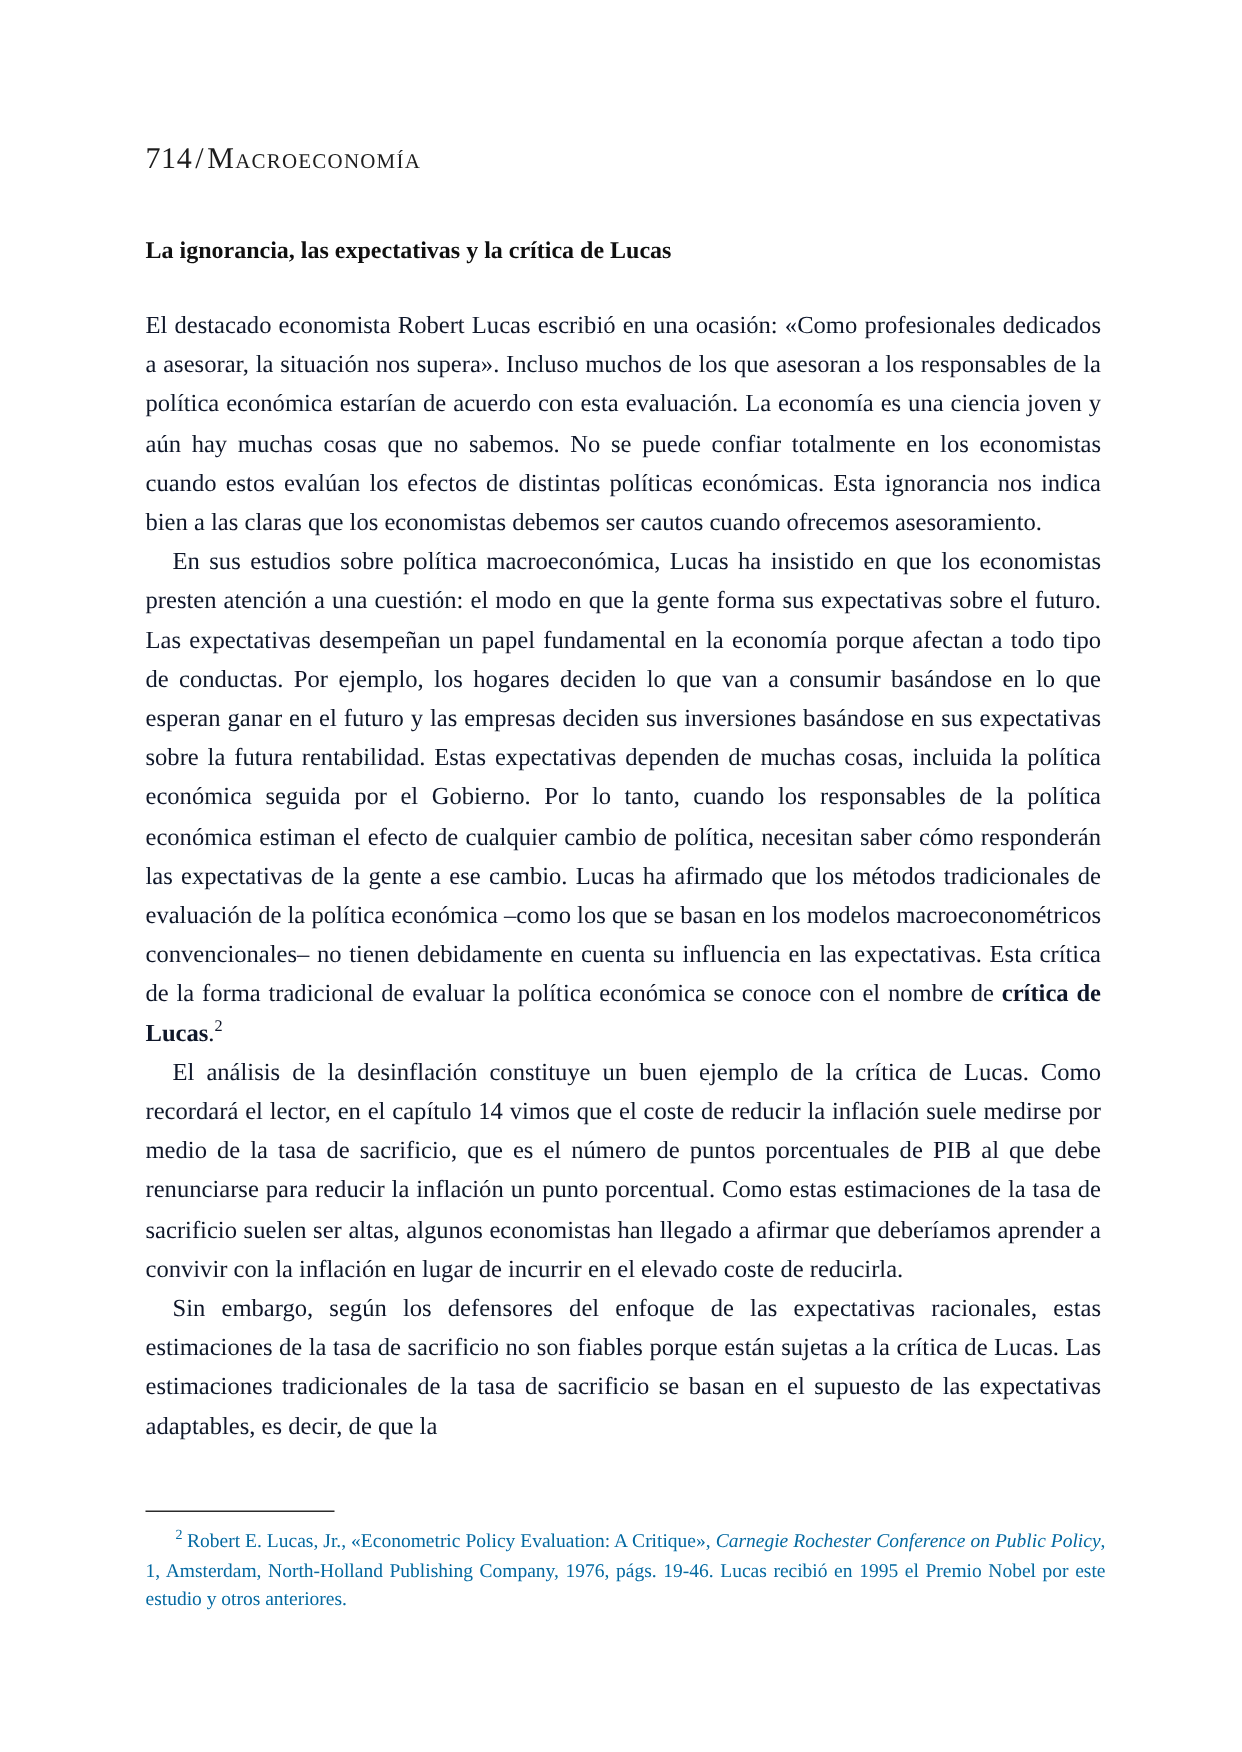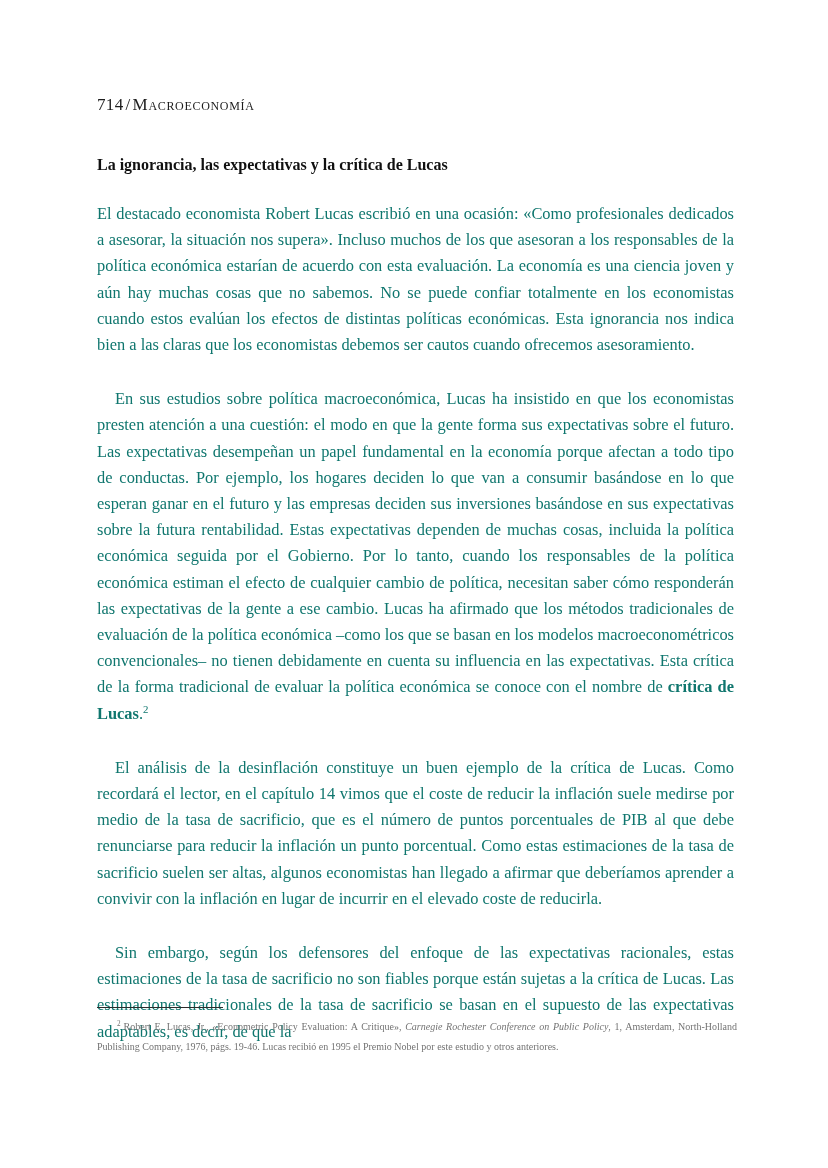--- a/index.html
+++ b/index.html
@@ -27,21 +27,21 @@
   }
   .content {
     position: absolute;
     left: 97px;
     top: 95px;
     width: 637px;
   }
 
   
   .running-head {
-    font-size: 17px;
+    font-size: 20px;
     letter-spacing: 0.02em;
     color: #1d1d1d;
     margin: 0 0 40px 0;
     white-space: nowrap;
   }
   .running-head .sep { padding: 0 2px; }
   .running-head .book-title {
     font-variant: small-caps;
     letter-spacing: 0.04em;
   }
@@ -56,23 +56,23 @@
   }
 
   
   p.body {
     font-size: 16.4px;
     line-height: 26.2px;
     text-align: justify;
     text-justify: inter-word;
     margin: 0;
     hyphens: manual;
-    color: #0f766e;
+    color: #0f172a;
   }
-  p.body.indent { text-indent: 18px; margin-top: 28px; }
+  p.body.indent { text-indent: 18px; }
 
   b.run-in { font-weight: bold; }
   sup.fn-ref {
     font-weight: normal;
     font-size: 0.66em;
     vertical-align: super;
     line-height: 0;
   }
 
   
@@ -82,26 +82,26 @@
     top: 1007px;
     width: 640px;
   }
   .footnote-rule {
     width: 126px;
     height: 0;
     border-top: 1.1px solid #2b2b2b;
     margin: 0 0 9px 0;
   }
   p.footnote {
-    font-size: 10px;
+    font-size: 13px;
     line-height: 19.6px;
     text-align: justify;
     margin: 0;
     text-indent: 20px;
-    color: #737373;
+    color: #0369a1;
   }
   p.footnote sup.fn-marker {
     font-size: 0.72em;
     vertical-align: super;
     line-height: 0;
     padding-right: 3px;
   }
   p.footnote i, p.body i { font-style: italic; }
 </style>
 </head>

